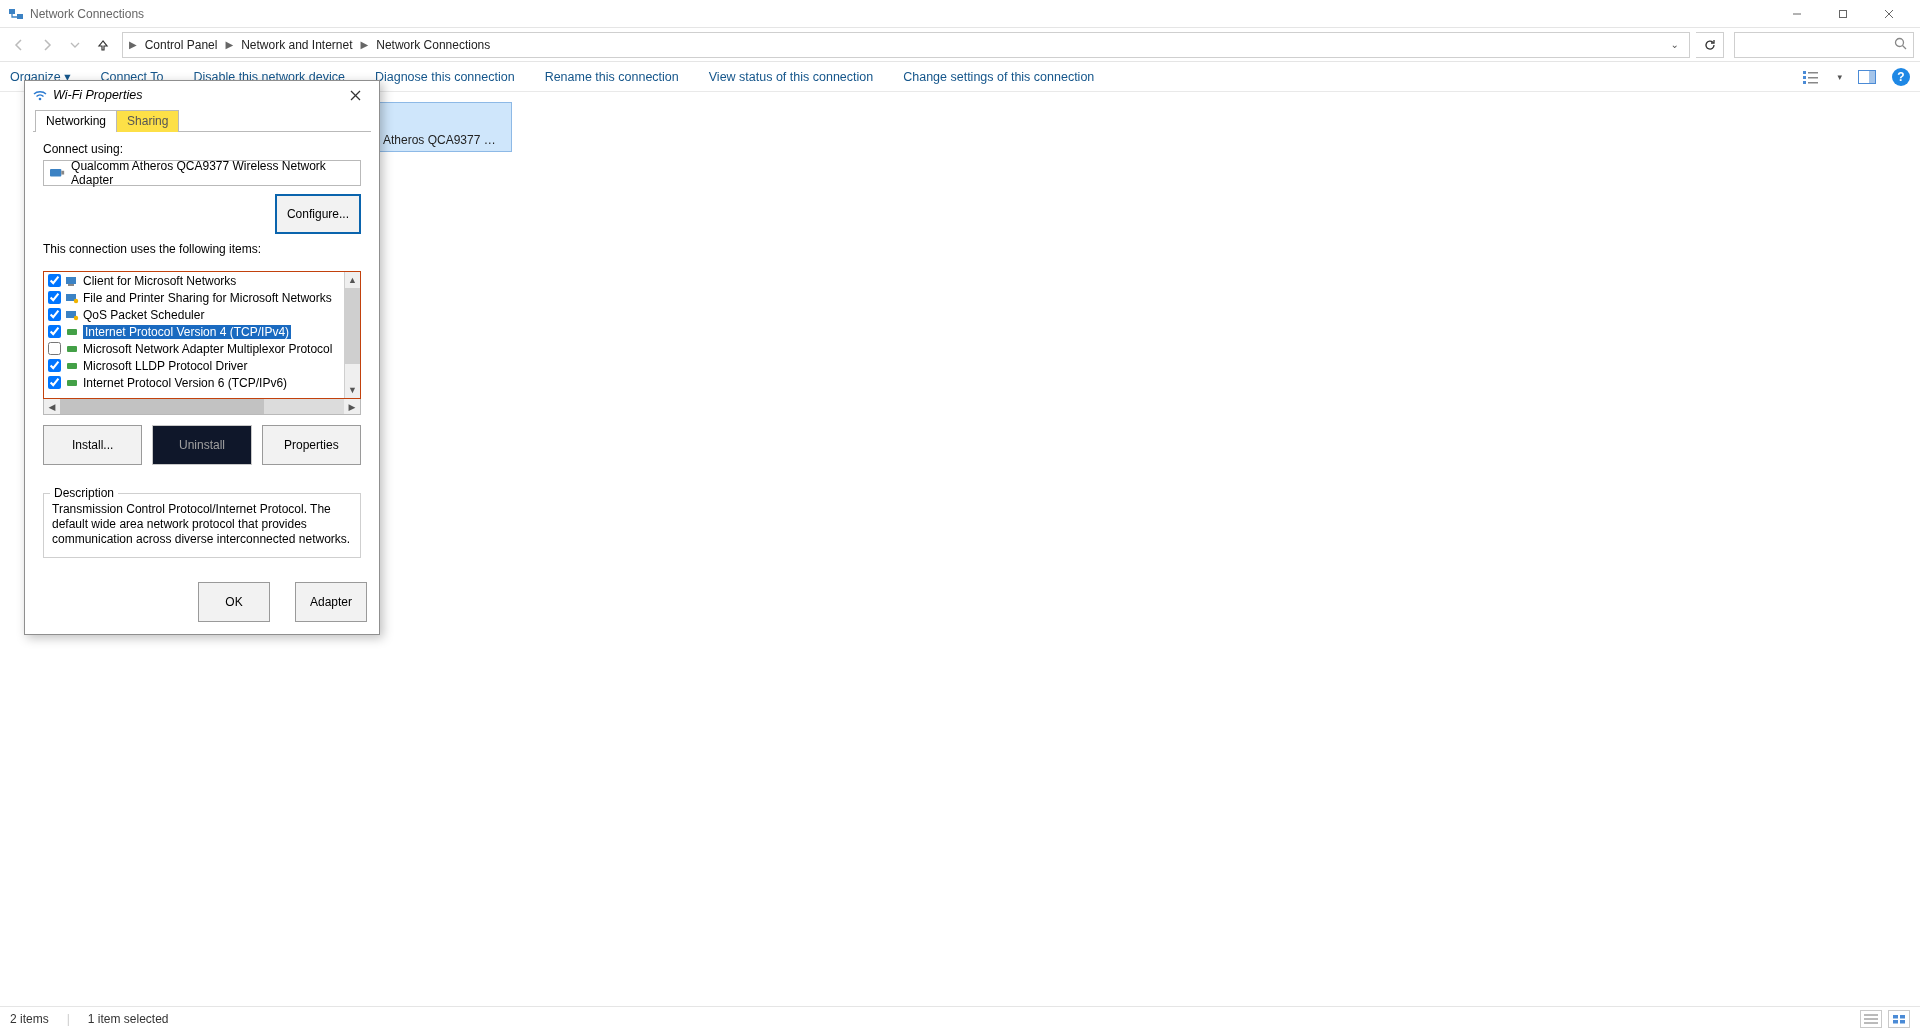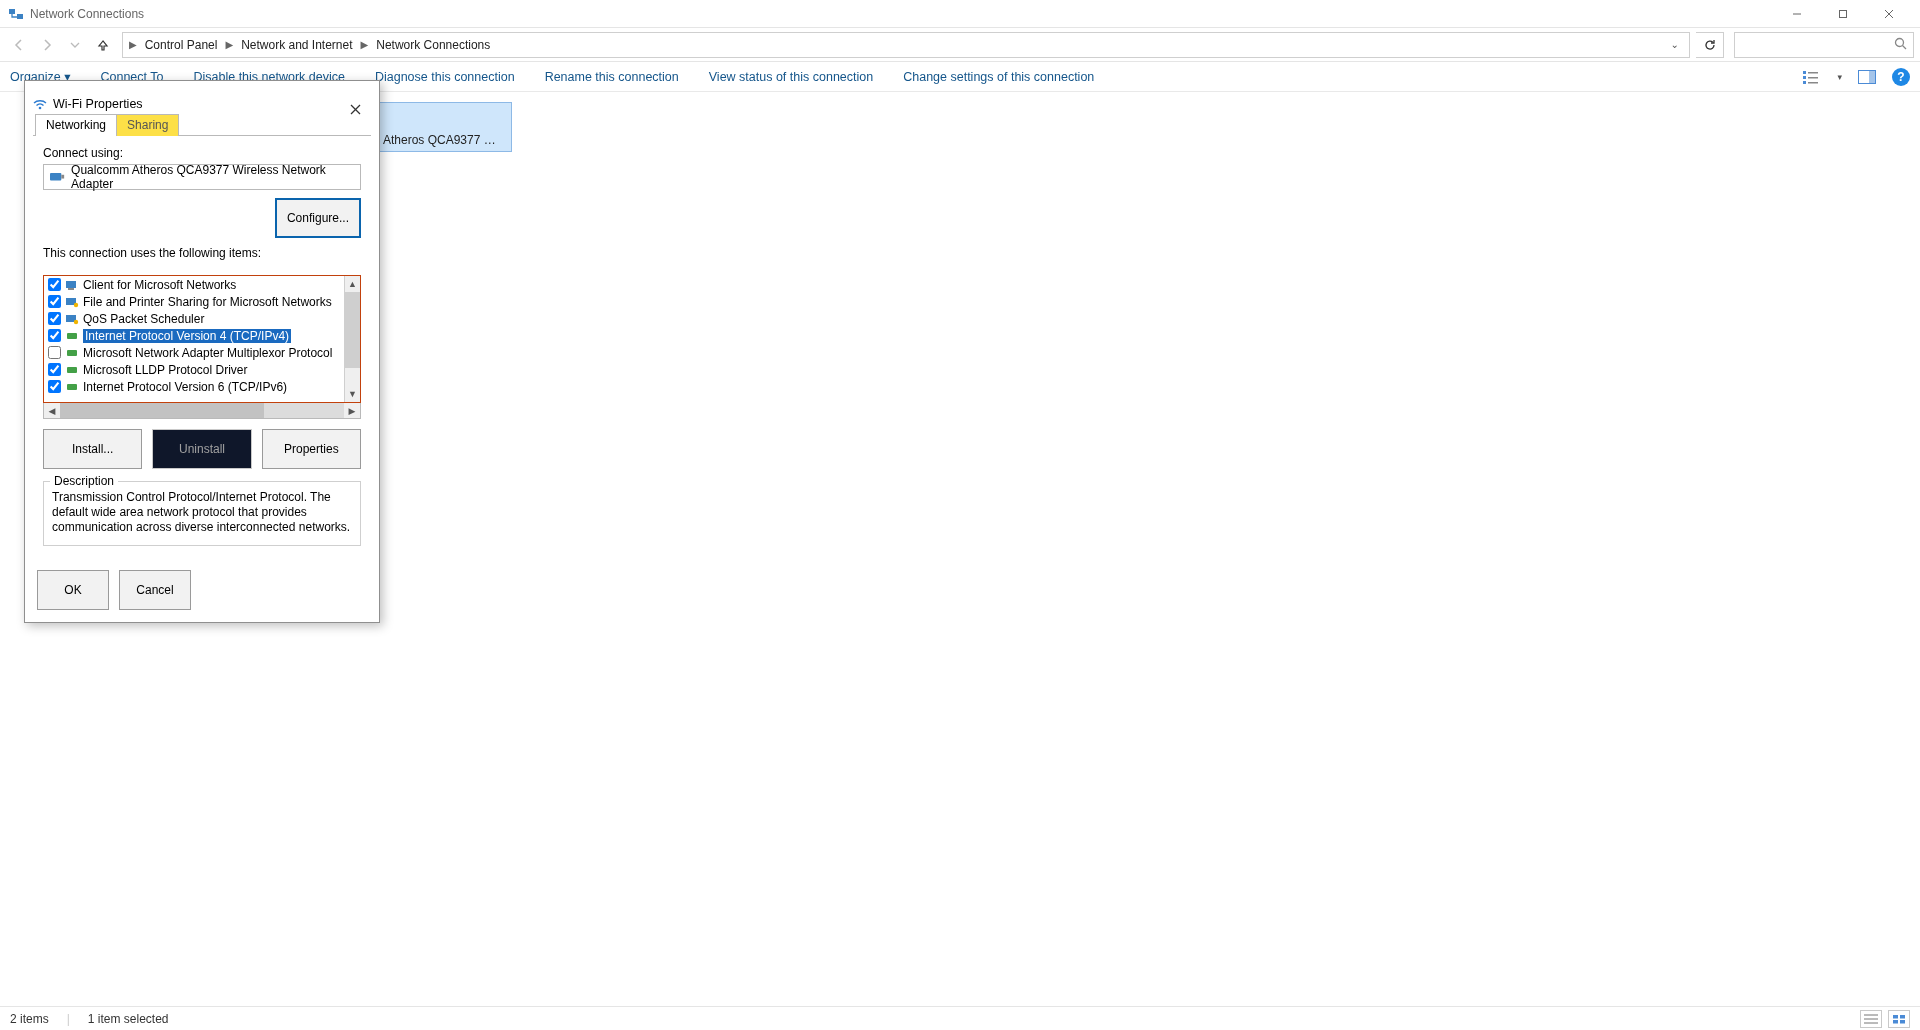--- a/index.html
+++ b/index.html
@@ -36,21 +36,21 @@
   .adapter-tile span { white-space: nowrap; overflow: hidden; text-overflow: ellipsis; }
 
   
   .statusbar { position: absolute; left: 0; right: 0; bottom: 0; height: 24px; border-top: 1px solid #e5e5e5; display: flex; align-items: center; font-size: 12px; color: #333; padding: 0 10px; gap: 18px; }
   .statusbar .sep { color: #ccc; }
   .statusbar .right { margin-left: auto; display: flex; gap: 6px; }
   .statusbar .view-btn { width: 22px; height: 18px; border: 1px solid #c9c9c9; display: flex; align-items: center; justify-content: center; }
 
   
   .dialog { position: absolute; left: 24px; top: 80px; width: 356px; background: #fff; border: 1px solid #8f8f8f; box-shadow: 3px 3px 10px rgba(0,0,0,.25); }
-  .dlg-title { height: 28px; display: flex; padding: 16px 8px; font-size: 12.5px; color: #000; }
+  .dlg-title { height: 28px; display: flex; align-items: center; padding: 0 8px; font-size: 12.5px; color: #000; font-style: italic; }
   .dlg-title .dlg-icon { width: 14px; height: 14px; margin-right: 6px; }
   .dlg-title .spacer { flex: 1; }
   .dlg-close { width: 32px; height: 24px; display: flex; align-items: center; justify-content: center; color: #333; }
 
   .tabs { display: flex; align-items: flex-start; padding: 0 10px; font-size: 12px; }
   .tab { border: 1px solid #b9b9b9; border-bottom: none; padding: 3px 10px 4px; background: #fff; margin-right: -1px; position: relative; top: 1px; }
   .tab.inactive { background: #fde047; color: #555; }
   .tabpanel { border-top: 1px solid #b9b9b9; margin: 0 8px 8px 8px; padding: 10px; font-size: 12px; }
 
   .fld-label { margin-bottom: 4px; }
@@ -73,25 +73,25 @@
   .scroll-thumb-v { flex: 0 0 60%; background: #cfcfcf; }
   .scroll-track-v { flex: 1; }
   .scroll-h { height: 16px; border: 1px solid #b9b9b9; border-top: none; display: flex; background: #efefef; }
   .scroll-h .arrow { width: 16px; display: flex; align-items: center; justify-content: center; font-size: 9px; color: #555; }
   .scroll-h .track { flex: 1; position: relative; background: #dcdcdc; }
   .scroll-h .thumb { position: absolute; left: 0; top: 0; bottom: 0; width: 72%; background: #c2c2c2; }
 
   .btnrow3 { display: flex; gap: 10px; margin-top: 10px; }
   .btnrow3 .btn { flex: 1; min-width: 0; }
 
-  .desc-group { border: 1px solid #cfcfcf; margin-top: 12px; padding: 8px 8px 10px; position: relative; }
+  .desc-group { border: 1px solid #cfcfcf; margin-top: 28px; padding: 8px 8px 10px; position: relative; }
   .desc-group .legend { position: absolute; top: -8px; left: 6px; background: #fff; padding: 0 4px; font-size: 12px; }
   .desc-text { font-size: 12px; line-height: 1.25; }
 
-  .dlg-footer { display: flex; gap: 10px; padding: 6px 12px 12px; }
+  .dlg-footer { display: flex; justify-content: flex-end; gap: 25px; padding: 6px 12px 12px; }
 
   
 </style>
 </head>
 <body>
 
 <div class="titlebar">
   <span class="app-icon">
     <svg viewBox="0 0 16 16">
         <rect x="1" y="3" width="6" height="5" fill="#3b82c4"></rect>
@@ -354,15 +354,15 @@
     </div>
 
     <div class="desc-group">
       <div class="legend">Description</div>
       <div class="desc-text">Transmission Control Protocol/Internet Protocol. The default wide area network protocol that provides communication across diverse interconnected networks.</div>
     </div>
   </div>
 
   <div class="dlg-footer">
     <button class="btn" style="min-width:72px;">OK</button>
-    <button class="btn" style="min-width:72px;">Cancel</button>
+    <button class="btn" style="min-width:72px;">Adapter</button>
   </div>
 </div>
 
 </body></html>

